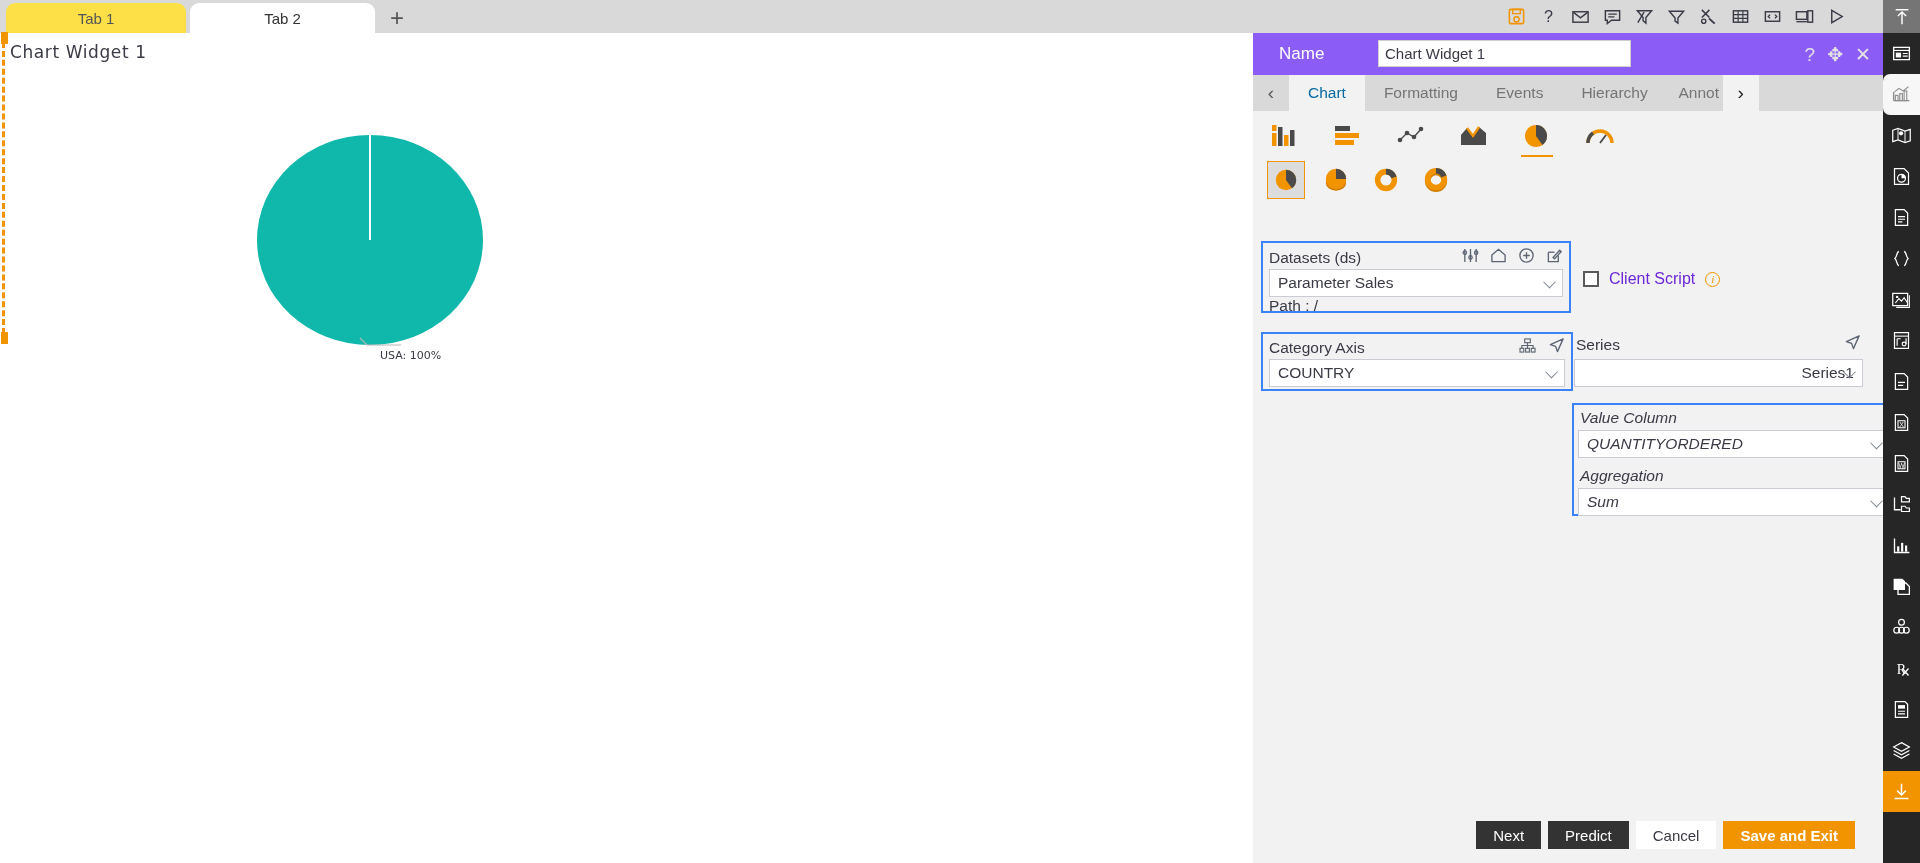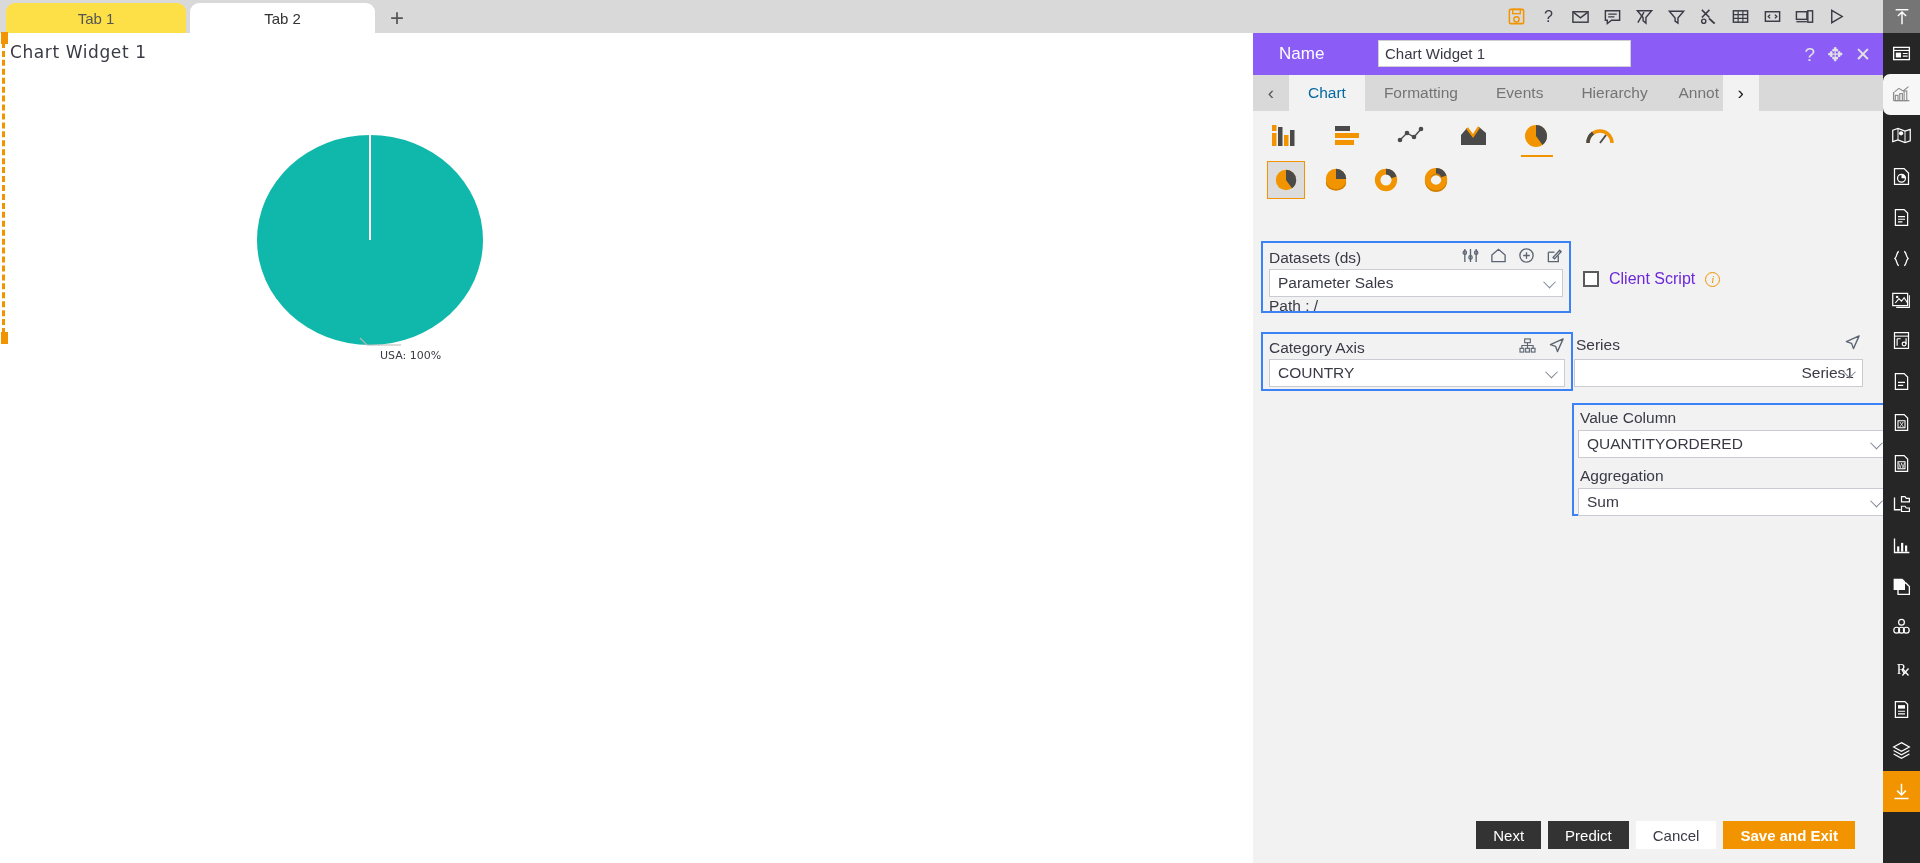--- a/index.html
+++ b/index.html
@@ -123,21 +123,21 @@
     height: 28px; display: flex; align-items: center;
     font-size: 15.5px; color: #3a3a46; padding: 0 8px; position: relative;
   }
   .fsel .chev {
     position: absolute; right: 8px; top: 50%; transform: translateY(-60%) rotate(45deg);
     width: 9px; height: 9px; border-right: 1.6px solid #7d8590; border-bottom: 1.6px solid #7d8590;
   }
 
   #datasets-box { left: 8px; top: 208px; width: 310px; height: 72px; }
   #catax-box   { left: 8px; top: 299px; width: 312px; height: 59px; }
-  #valcol-box  { left: 319px; top: 370px; width: 316px; height: 113px; }
+  #valcol-box  { left: 319px; top: 370px; width: 316px; height: 113px; font-style: italic; }
 
   #client-script {
     position: absolute; left: 330px; top: 237px; display: flex; align-items: center; gap: 10px;
   }
   #client-script .cbox { width: 16px; height: 16px; border: 2px solid #5a5a5a; background: #fff; }
   #client-script .txt { font-size: 16px; color: #6d28d9; }
   .info-i {
     width: 15px; height: 15px; border: 1.3px solid #f29400; border-radius: 50%;
     color: #f29400; font-size: 11px; display: flex; align-items: center; justify-content: center;
     font-style: italic; font-family: "Liberation Serif", serif;

